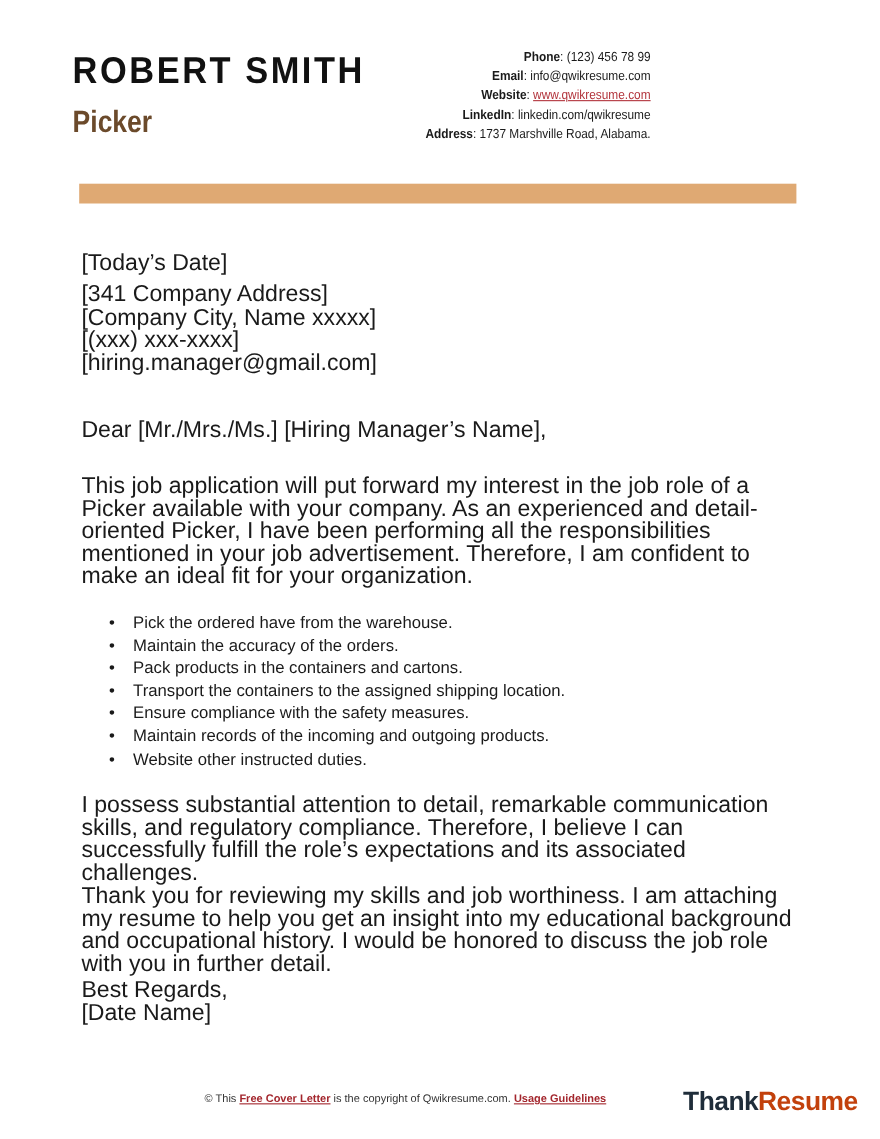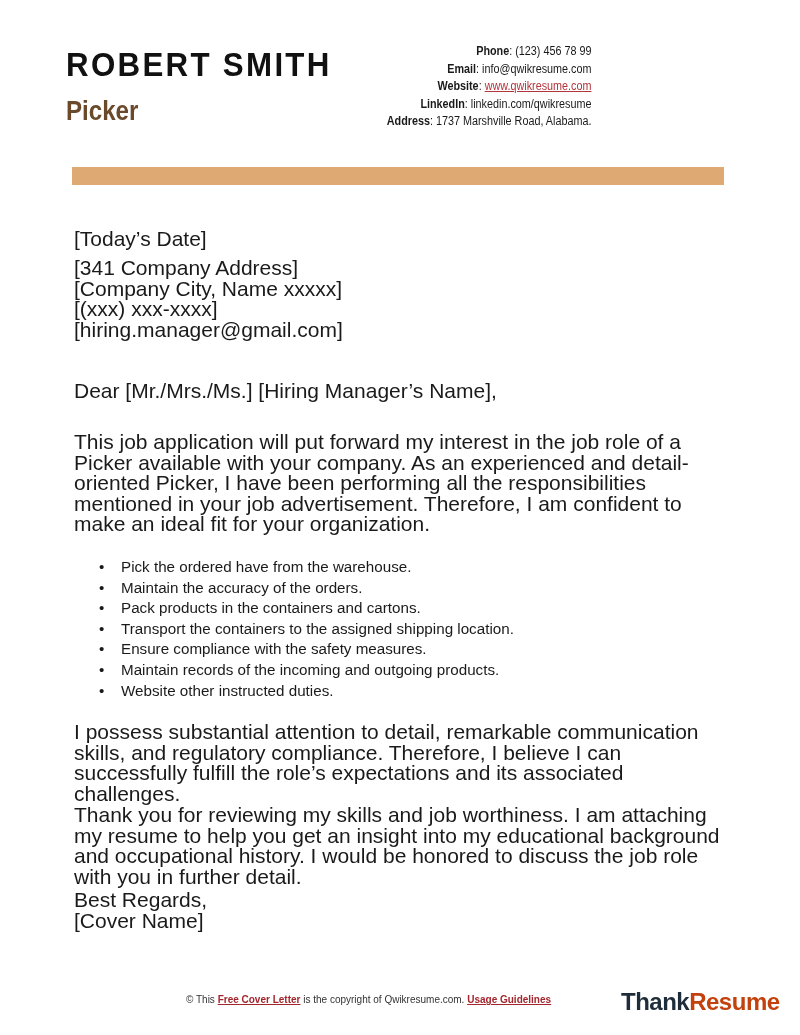--- a/index.html
+++ b/index.html
@@ -164,20 +164,20 @@
     <li><span class="bullet">•</span><span>Maintain records of the incoming and outgoing products.</span></li>
     <li><span class="bullet">•</span><span>Website other instructed duties.</span></li>
   </ul>
 
   <div class="body-text para2">I possess substantial attention to detail, remarkable communication skills, and regulatory compliance. Therefore, I believe I can successfully fulfill the role’s expectations and its associated challenges.</div>
 
   <div class="body-text para3">Thank you for reviewing my skills and job worthiness. I am attaching my resume to help you get an insight into my educational background and occupational history. I would be honored to discuss the job role with you in further detail.</div>
 
   <div class="body-text closing">
     <div>Best Regards,</div>
-    <div>[Cover Name]</div>
+    <div>[Date Name]</div>
   </div>
 
   <div class="footer-note"><span>© This </span><a>Free Cover Letter</a><span> is the copyright of Qwikresume.com. </span><a>Usage Guidelines</a></div>
 
   <div class="logo"><span class="qwik">Thank</span><span class="resume">Resume</span></div>
 
 </div>
 
 </body></html>

